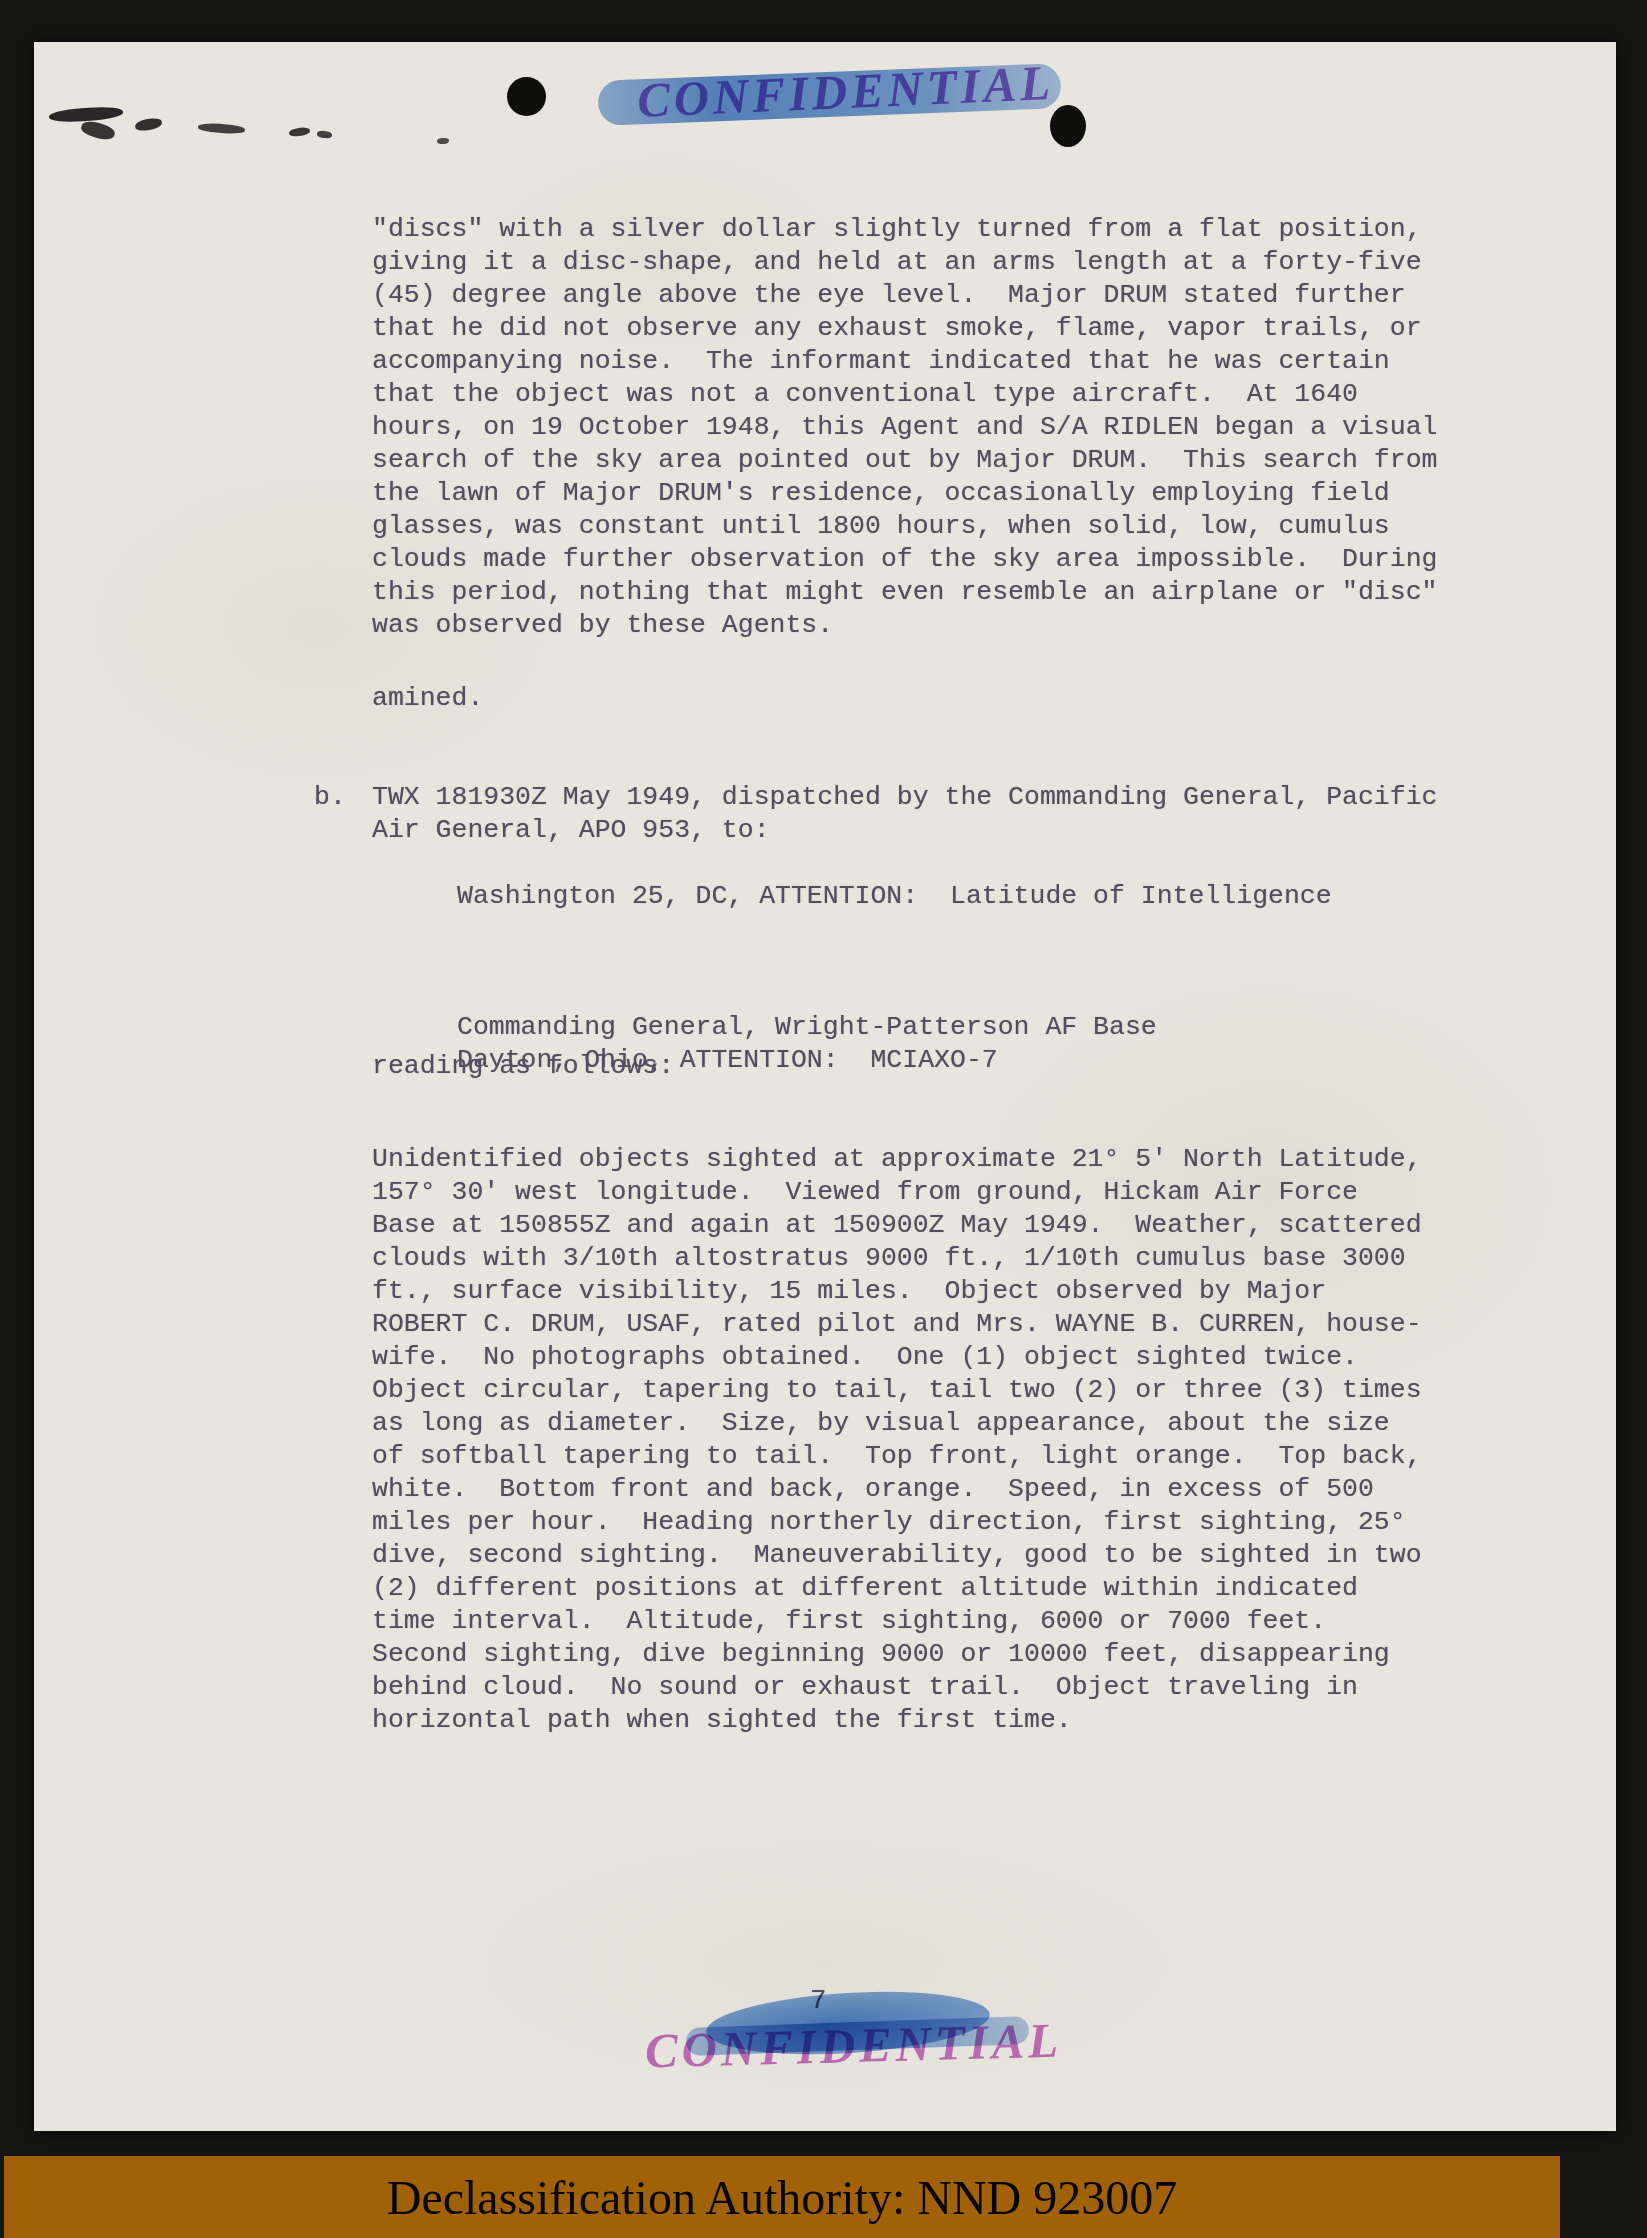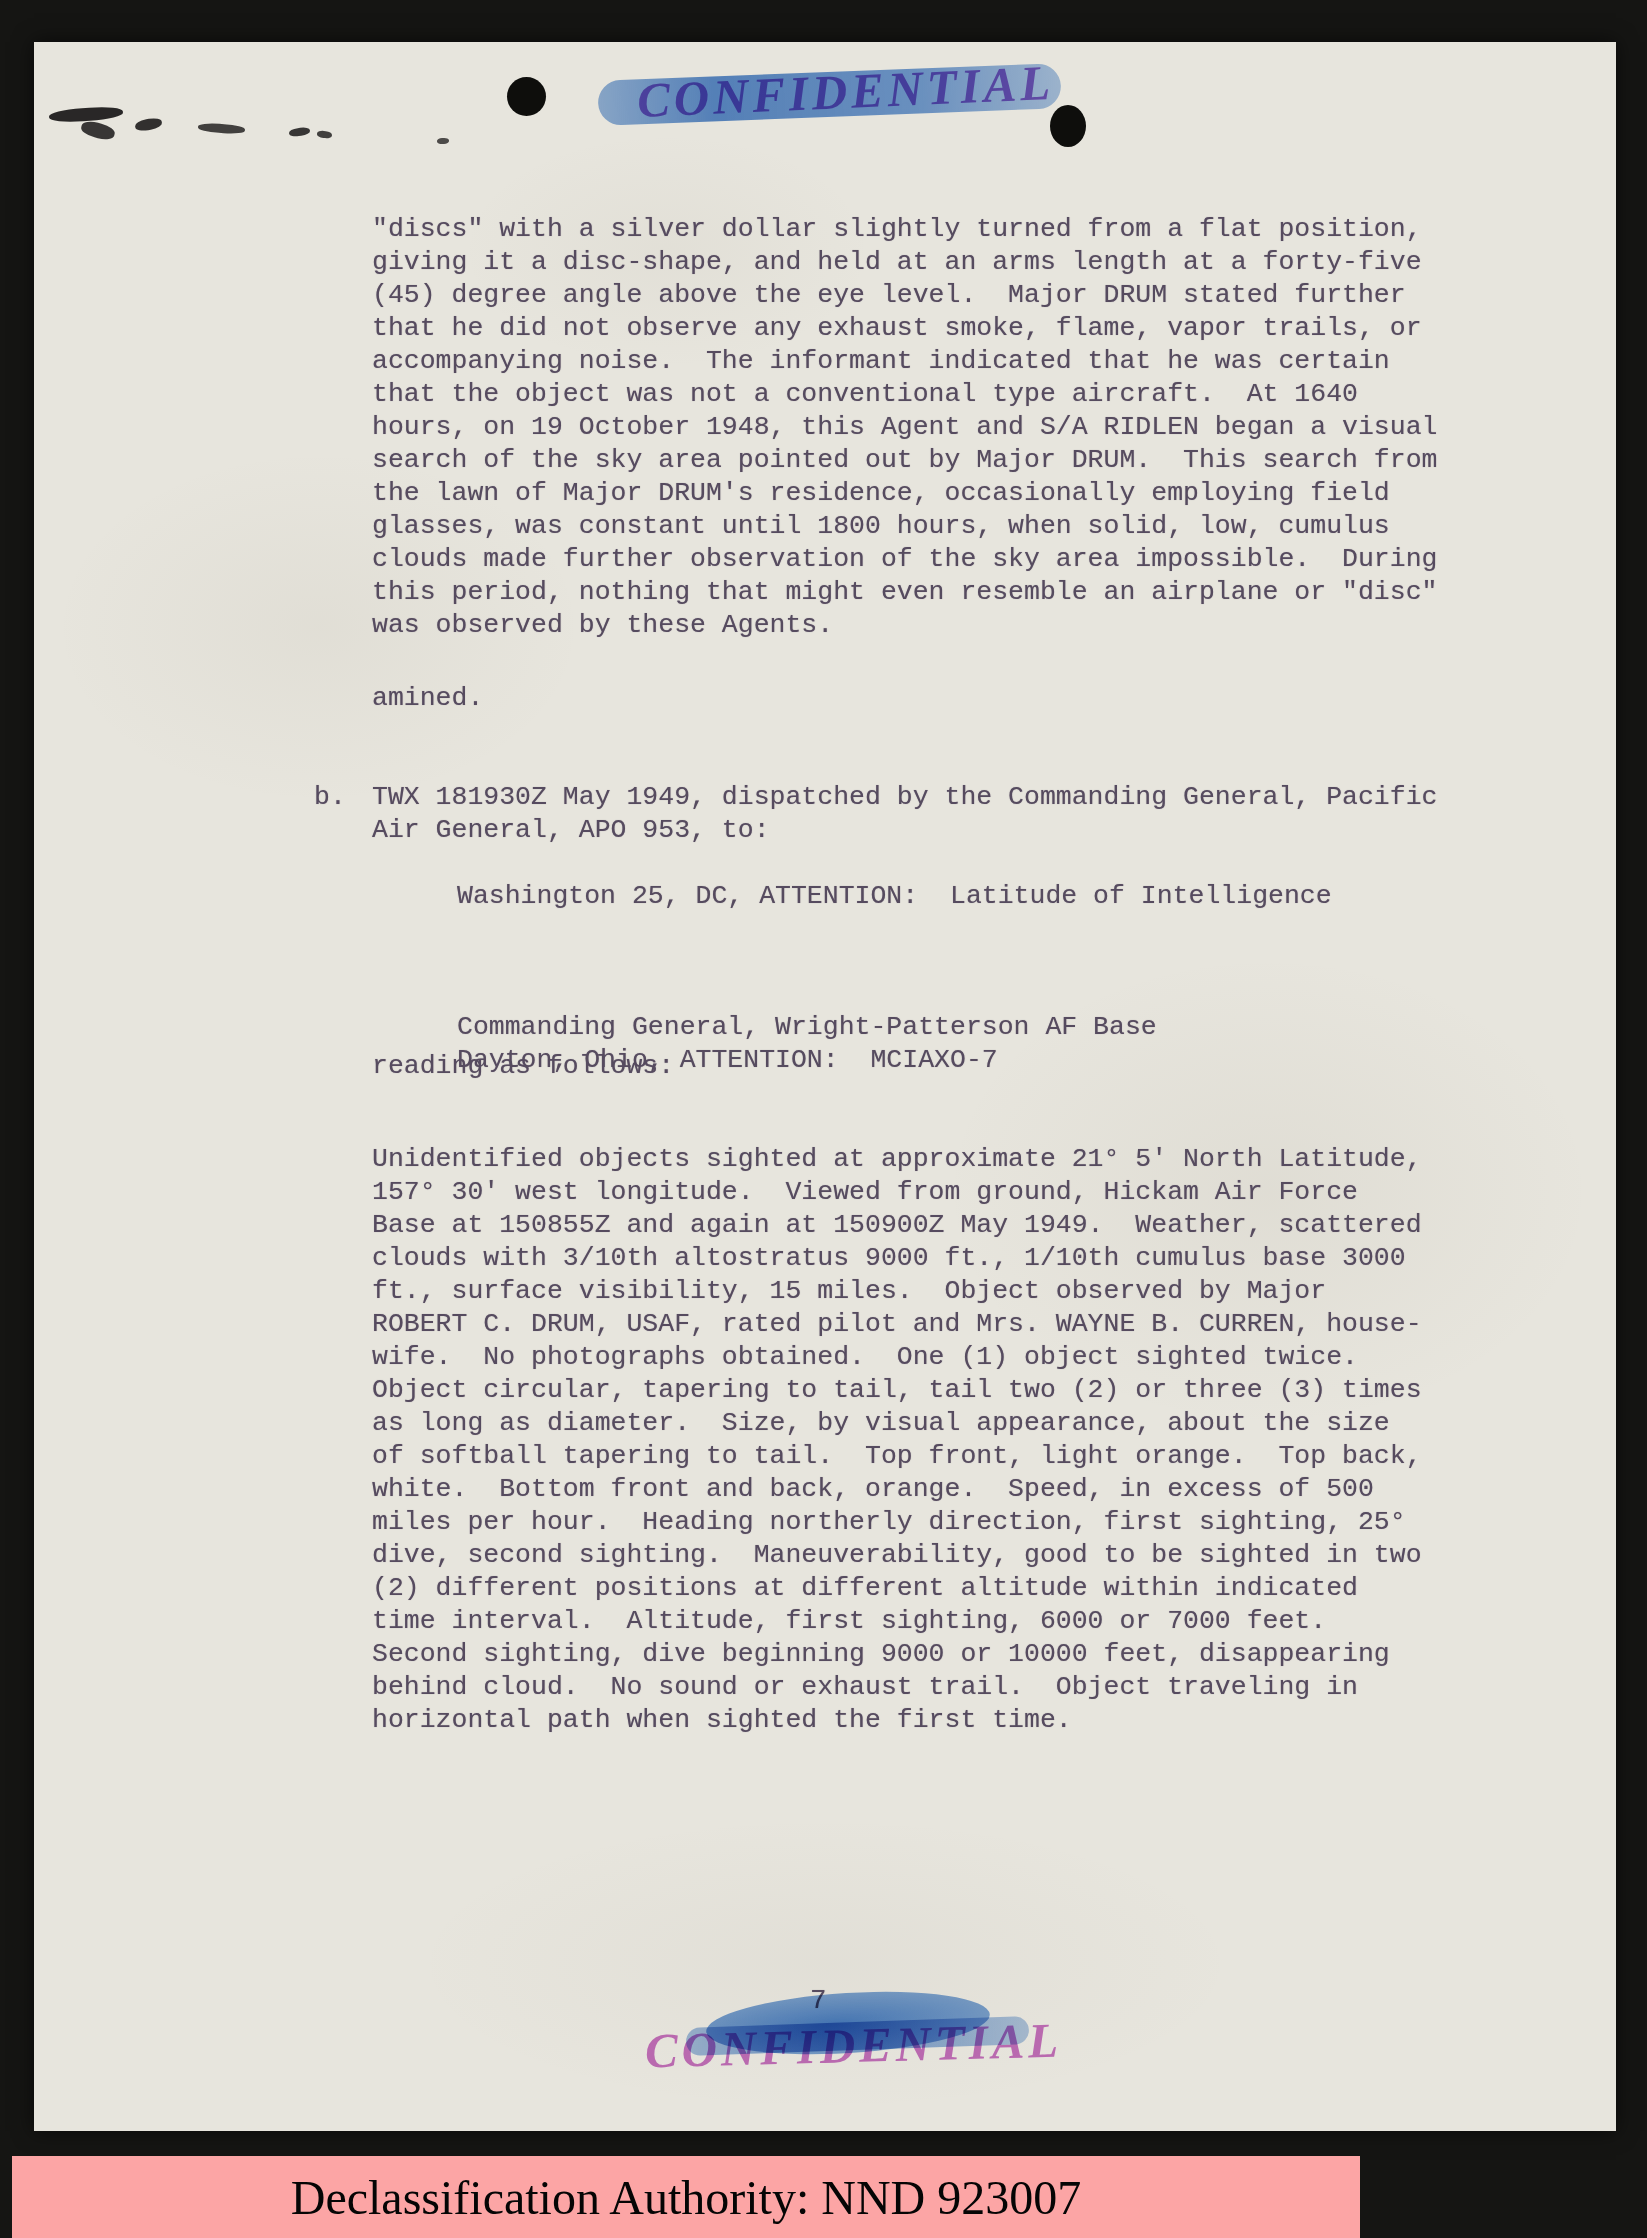--- a/index.html
+++ b/index.html
@@ -60,22 +60,22 @@
     transform:rotate(-3.5deg);
   }
   .marker-bottom-swipe {
     left:652px; top:1980px; width:343px; height:28.4px;
     background:linear-gradient(90deg, rgba(60,122,206,.45), rgba(52,114,200,.7) 40%, rgba(70,130,210,.4));
     border-radius:14.7px;
     transform:rotate(-2deg);
   }
   .page-number { left:776px; top:1942px; font-size:27.5px; }
   .footer-strip {
-    position:absolute; left:12px; bottom:0; width:1348px; height:83px;
-    background:#fca5a5;
+    position:absolute; left:4px; bottom:0; width:1556px; height:83px;
+    background:#a16207;
     display:flex; align-items:center; justify-content:center;
   }
   .footer-text {
     font-family:"Liberation Serif", serif;
     font-size:48px; color:#050505;
   }
 </style>
 </head>
 <body>
 

